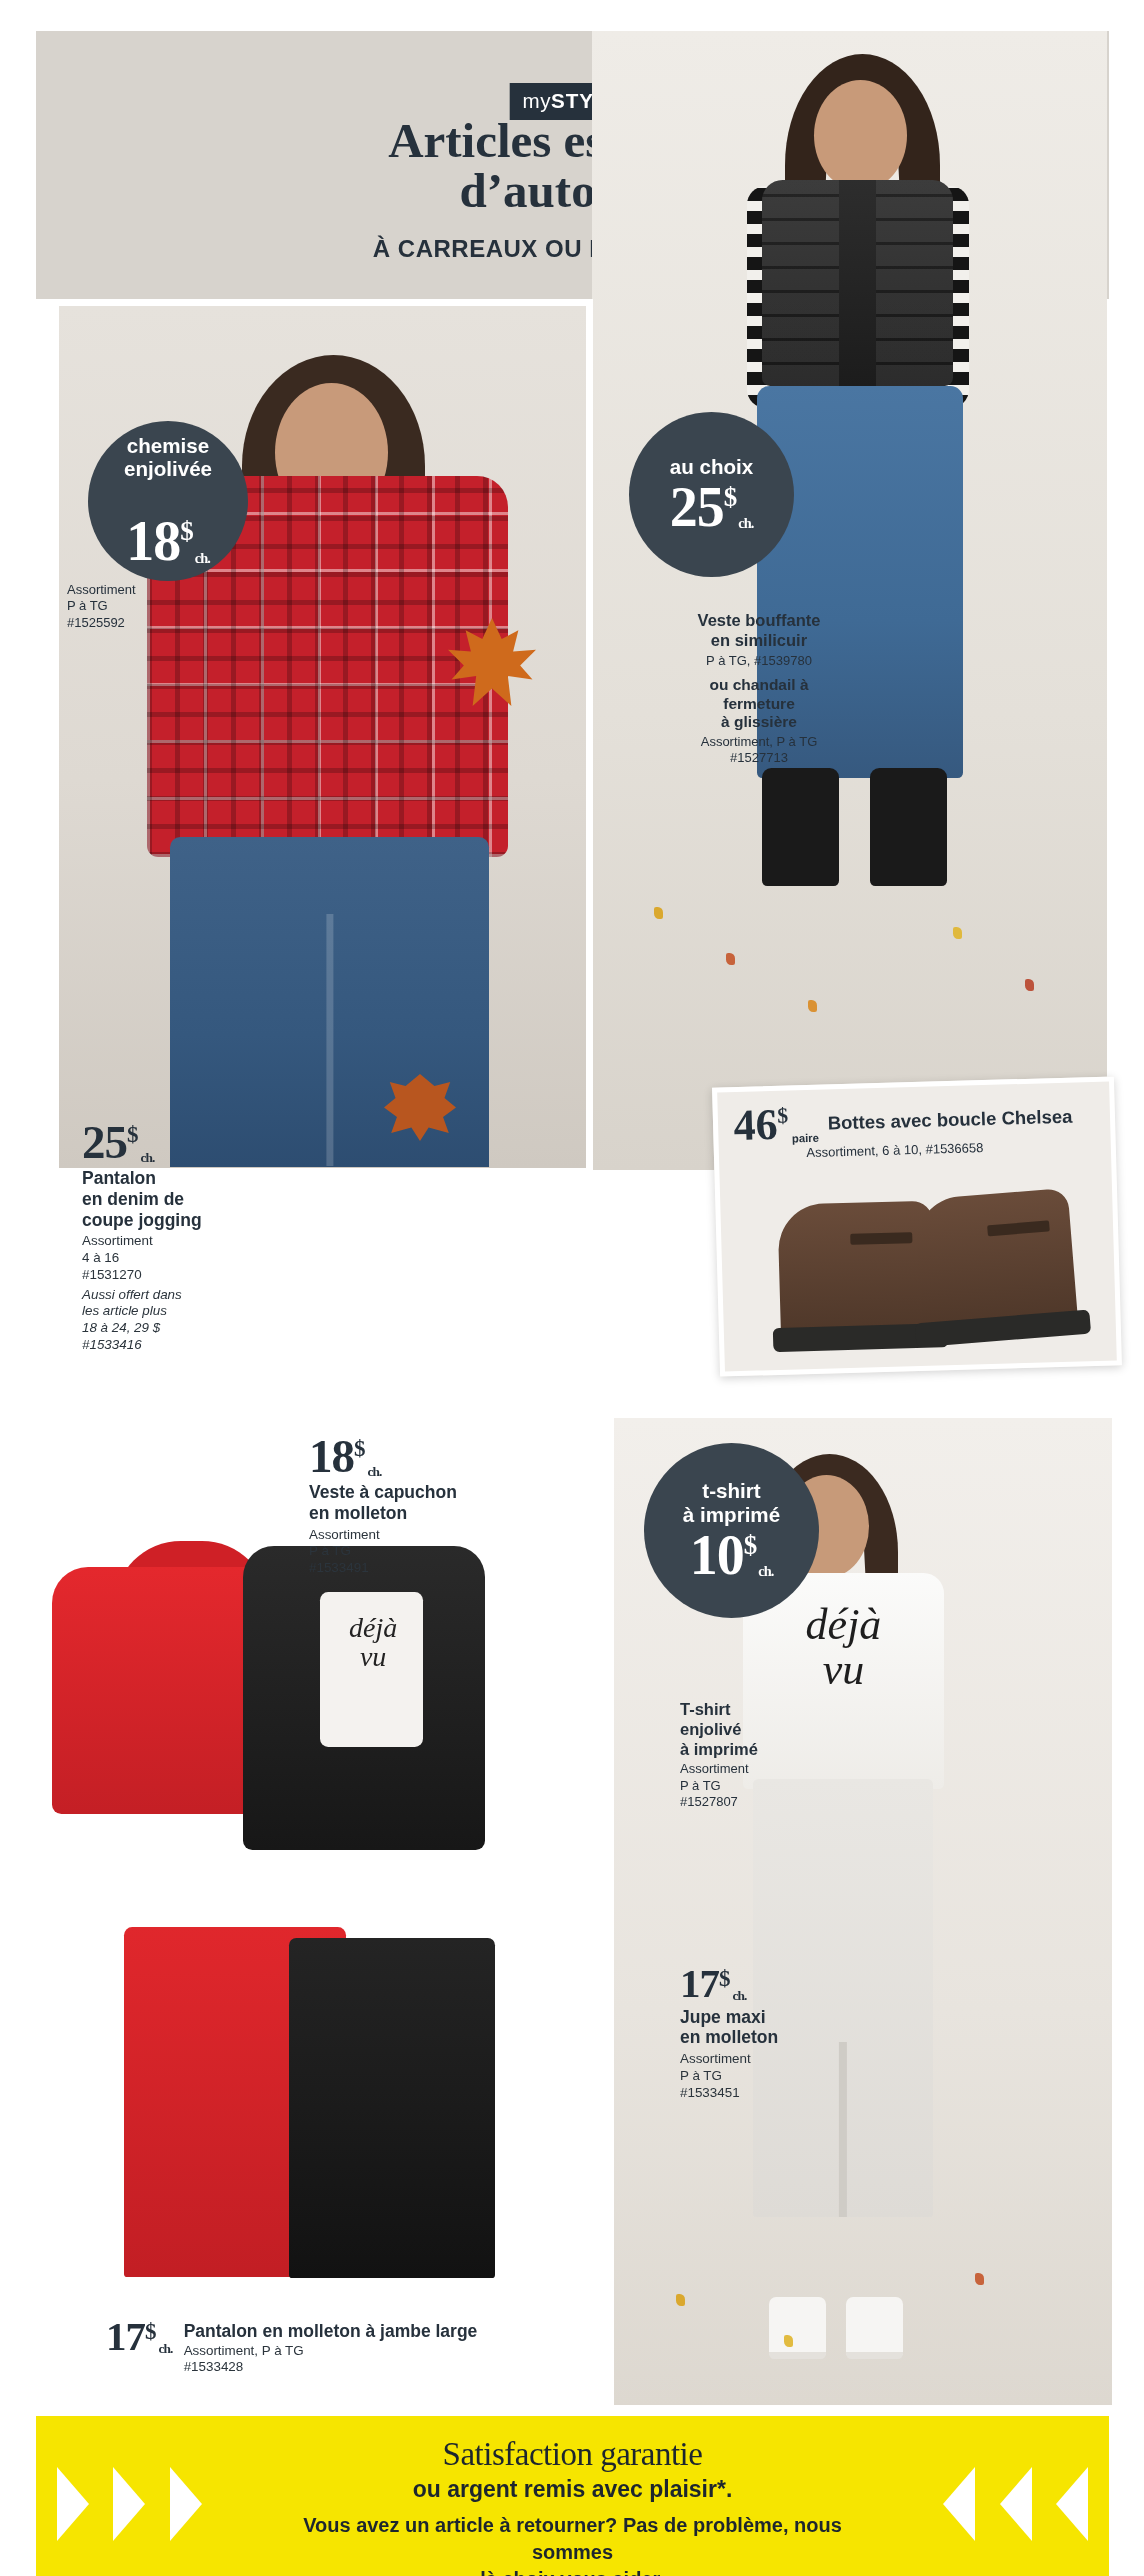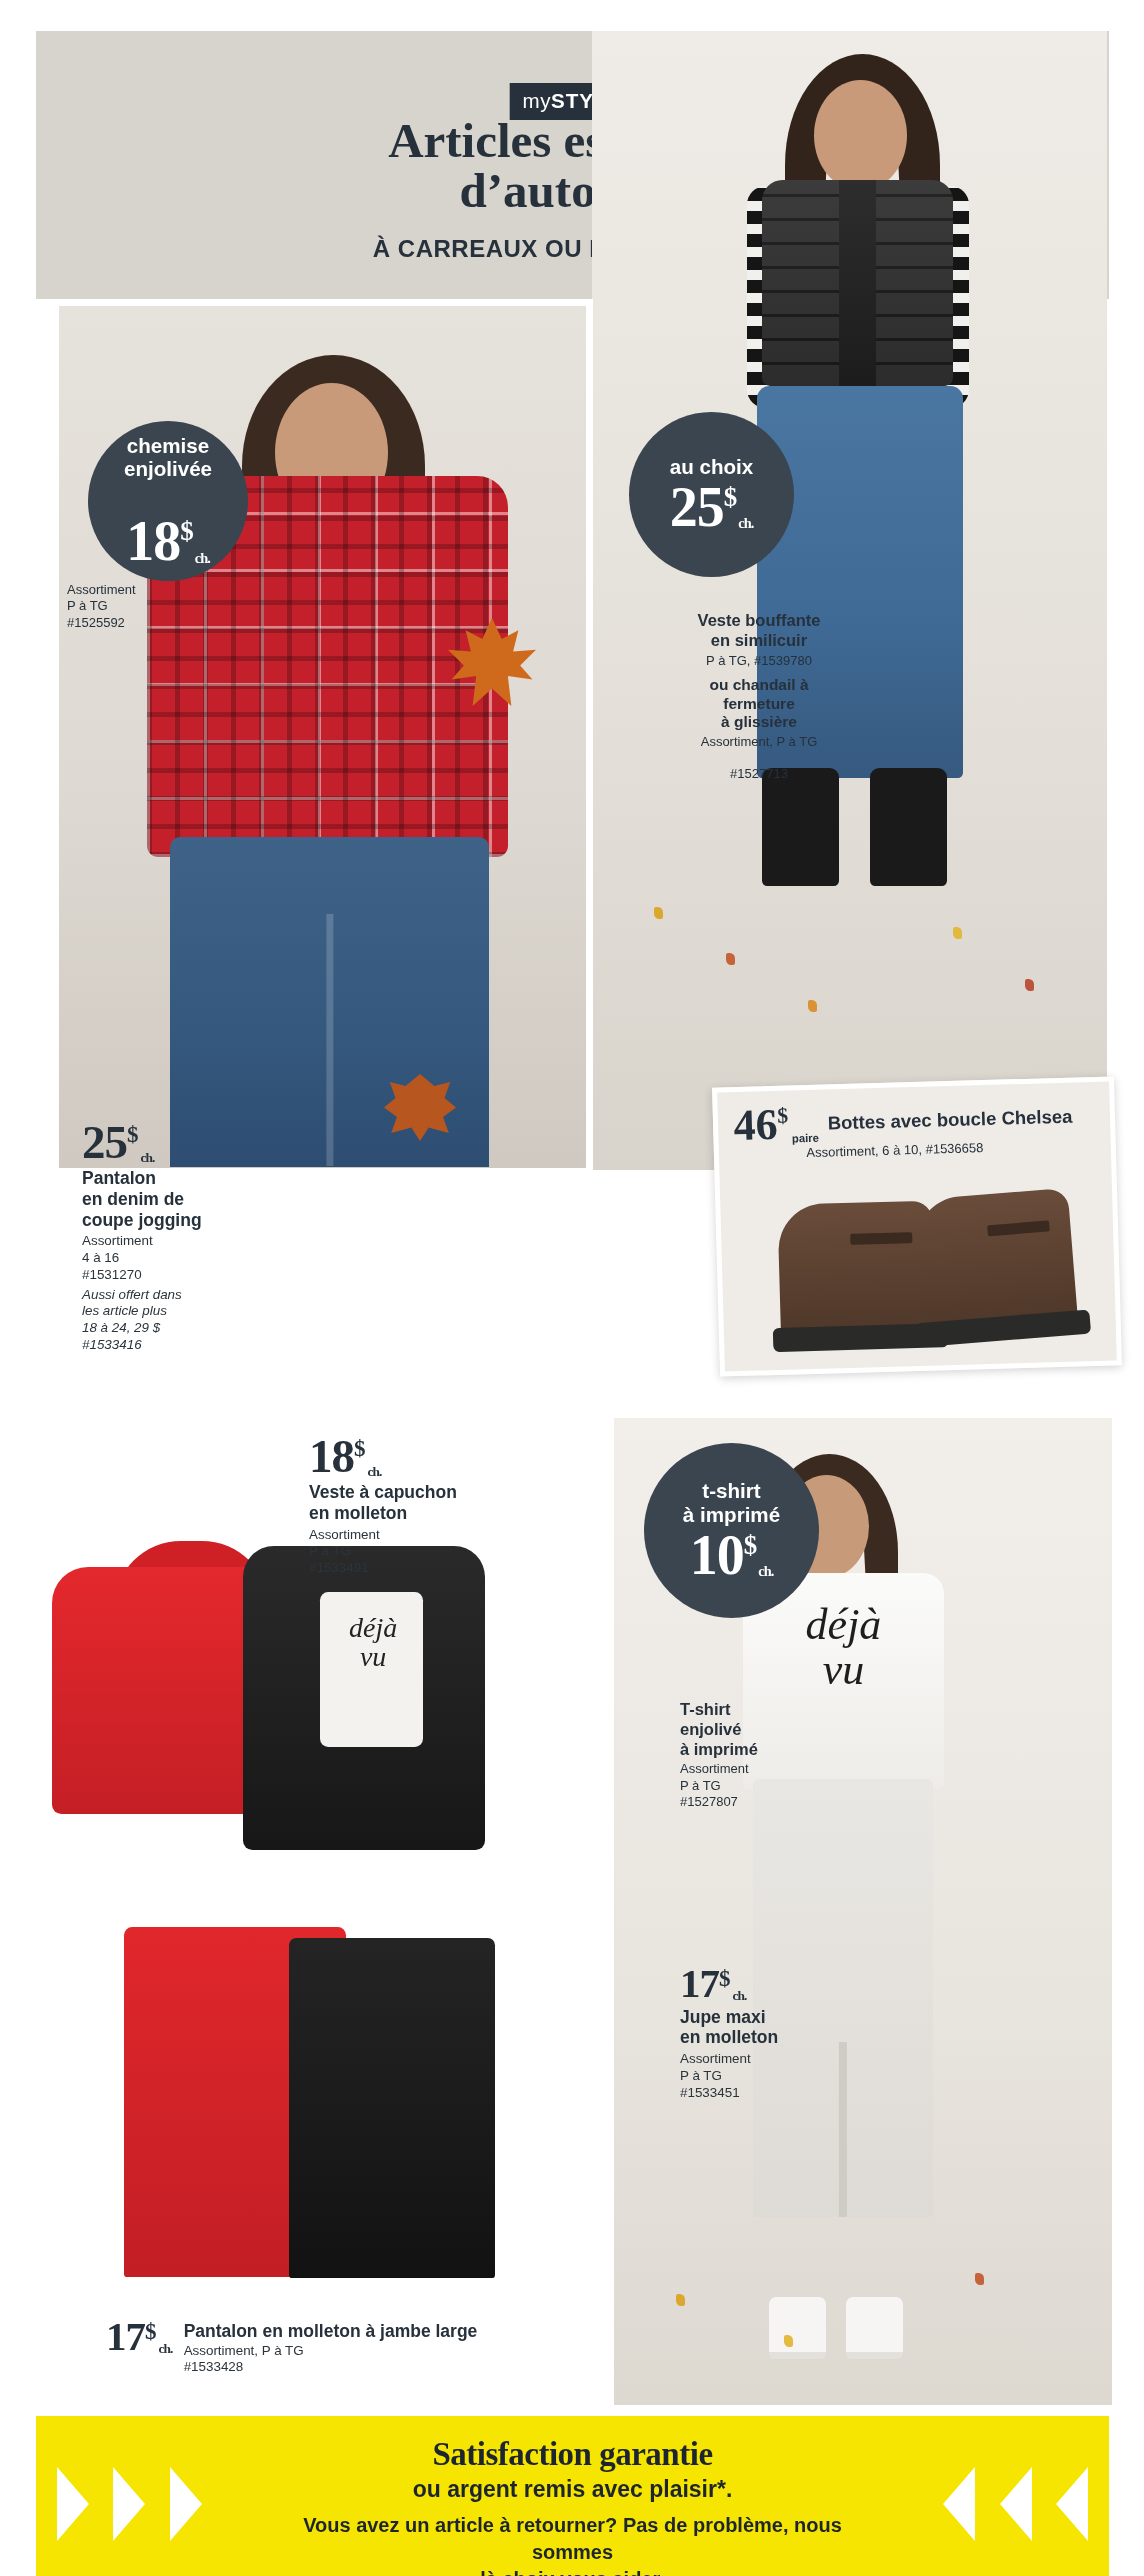--- a/index.html
+++ b/index.html
@@ -345,21 +345,21 @@
     width: 0; height: 0;
     border-top: 37px solid transparent;
     border-bottom: 37px solid transparent;
   }
   .chev.r { border-left: 32px solid #ffffff; }
   .chev.l { border-right: 32px solid #ffffff; }
   .banner-text {
     position:absolute; left:50%; top: 19.6px; transform: translateX(-50%);
     width: 618px; text-align: center; color: #1d262e;
   }
-  .banner-text .l1 { font-family:"Liberation Serif", serif; font-weight: 700; font-size: 33px; letter-spacing:-0.5px;}
+  .banner-text .l1 { font-family:"Liberation Serif", serif; font-weight: 400; font-size: 33px; letter-spacing:-0.5px;}
   .banner-text .l2 { font-size: 23px; font-weight: 700; margin-top: 3.1px; }
   .banner-text .l3 { font-size: 20px; font-weight: 700; margin-top: 9.3px; line-height: 1.35; }
 </style>
 </head>
 <body>
 
 <div class="page">
 
   <div class="header-band">
     <div class="brand-tag">
@@ -451,21 +451,21 @@
     </div>
   </div>
   <div class="desc" style="left:625px; top:611px; width:268px;text-align:center;">
     <div class="t">Veste bouffante</div>
     <div class="t">en similicuir</div>
     <div class="m">P à TG, #1539780</div>
     <div class="t2">ou chandail à</div>
     <div class="t2" style="margin-top:0;">fermeture</div>
     <div class="t2" style="margin-top:0;">à glissière</div>
     <div class="m">Assortiment, P à TG</div>
-    <div class="m" style="margin-top:16px;">#1527713</div>
+    <div class="m" style="margin-top:0;">#1527713</div>
   </div>
 
   <div class="pricetext" style="left:82px; top:1121px; width:216px;">
     <div class="big">
       <span>25</span>
         <sup>$</sup>
       <span class="ch">ch.</span>
     </div>
     <div class="title">Pantalon</div>
     <div class="title" style="margin-top:0;">en denim de</div>

